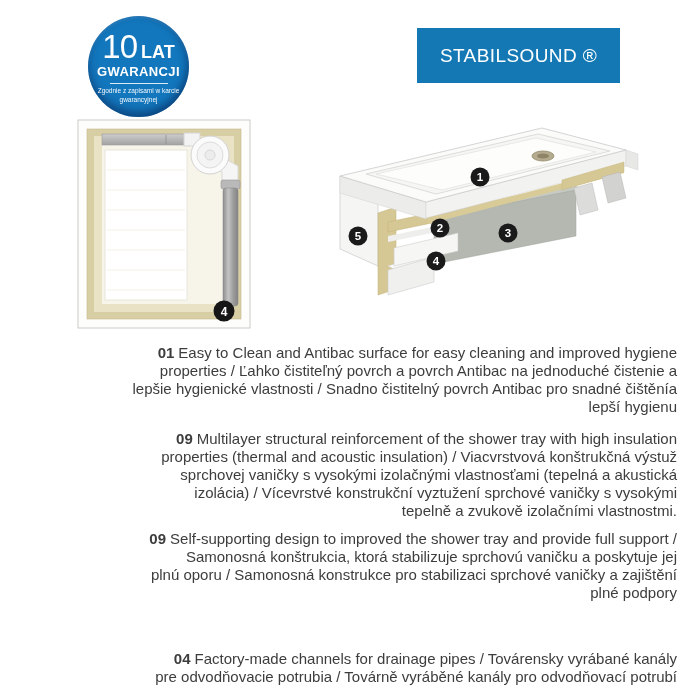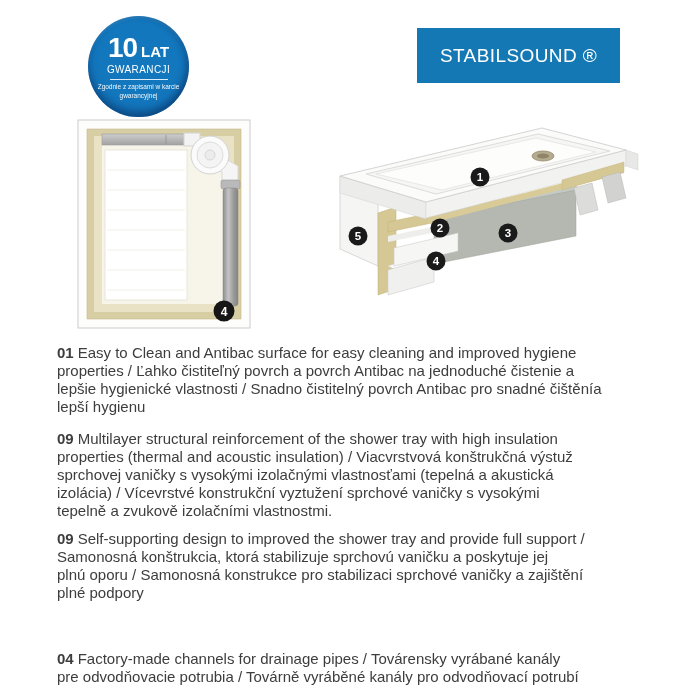--- a/index.html
+++ b/index.html
@@ -11,42 +11,42 @@
 
   
   .badge{
     position:absolute;left:88px;top:16px;width:101px;height:101px;border-radius:50%;
     background:#1377bd;
     box-shadow:inset 0 -6px 9px rgba(8,38,88,.50), inset -3px 0 6px rgba(8,38,88,.25), inset 0 2px 3px rgba(255,255,255,.12);
     color:#ffffff;display:flex;flex-direction:column;align-items:center;justify-content:center;
     text-align:center;padding-top:2px;
   }
   .badge-line1{display:flex;align-items:baseline;line-height:1;}
-  .badge-num{font-size:28px;font-weight:bold;letter-spacing:-1px;}
-  .badge-unit{font-size:15px;font-weight:bold;margin-left:4px;}
-  .badge-title{font-size:10px;font-weight:normal;letter-spacing:.4px;margin-top:2px;line-height:1.1;}
+  .badge-num{font-size:33px;font-weight:normal;letter-spacing:-1px;}
+  .badge-unit{font-size:18px;font-weight:bold;margin-left:4px;}
+  .badge-title{font-size:13px;font-weight:bold;letter-spacing:.4px;margin-top:2px;line-height:1.1;}
   .badge-divider{width:58px;height:1px;background:rgba(255,255,255,.85);margin:4px 0 3px 0;}
   .badge-sub{font-size:6.5px;line-height:1.35;opacity:.95;}
 
   
   .banner{
     position:absolute;left:417px;top:28px;width:203px;height:55px;background:#1478b4;
     display:flex;align-items:center;justify-content:center;
     color:#ffffff;font-size:19px;letter-spacing:.4px;
   }
 
   
   .diagram-left{position:absolute;left:66px;top:114px;}
   .diagram-right{position:absolute;left:330px;top:118px;}
   .callout-num{font-family:"Liberation Sans", sans-serif;font-weight:bold;fill:#ffffff;}
 
   
   .feat{
     position:absolute;left:57px;width:620px;margin:0;
-    font-size:15px;line-height:18px;color:#3d3d3d;
+    font-size:15px;line-height:18px;color:#3d3d3d;text-align:right;
   }
   .feat-num{font-weight:bold;margin-right:4px;}
   .feat-text{white-space:pre-wrap;}
   .feat-01{top:344px;} .feat-02{top:430px;} .feat-03{top:530px;}
   .feat-04{top:614px;margin-top:36px;} .feat-05{top:669px;}
 </style>
 </head>
 <body>
 
 <div class="page">

